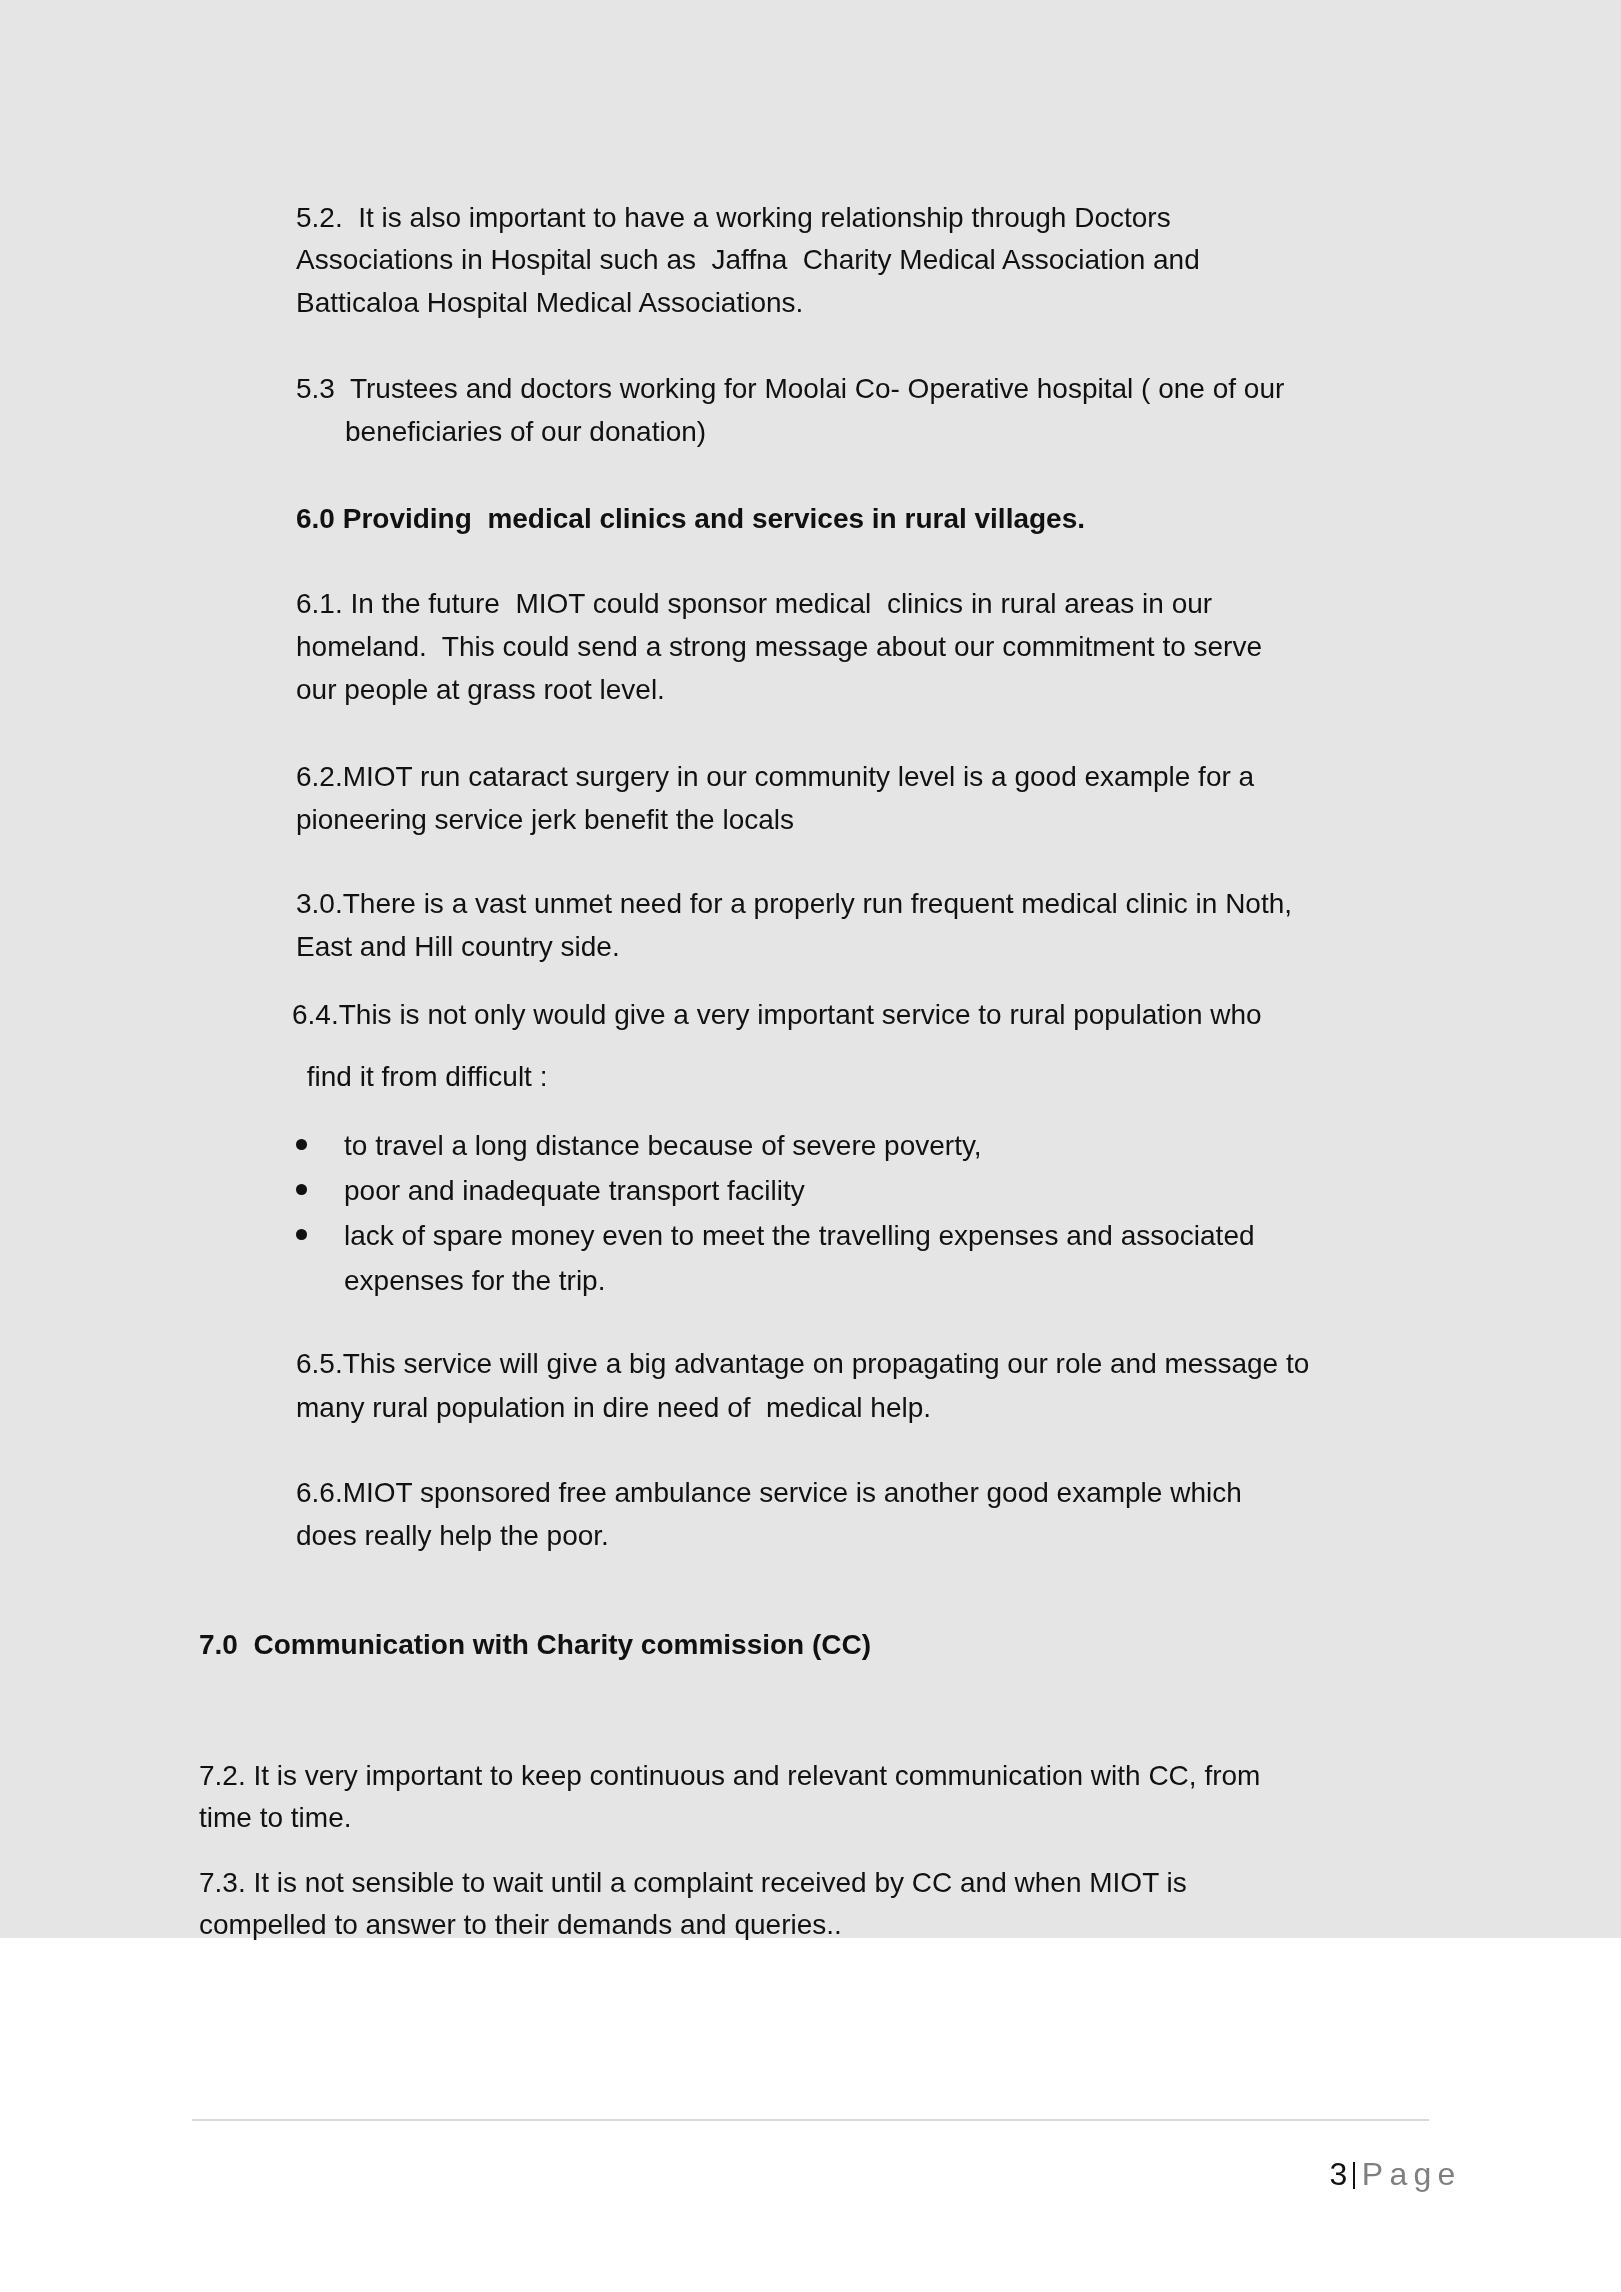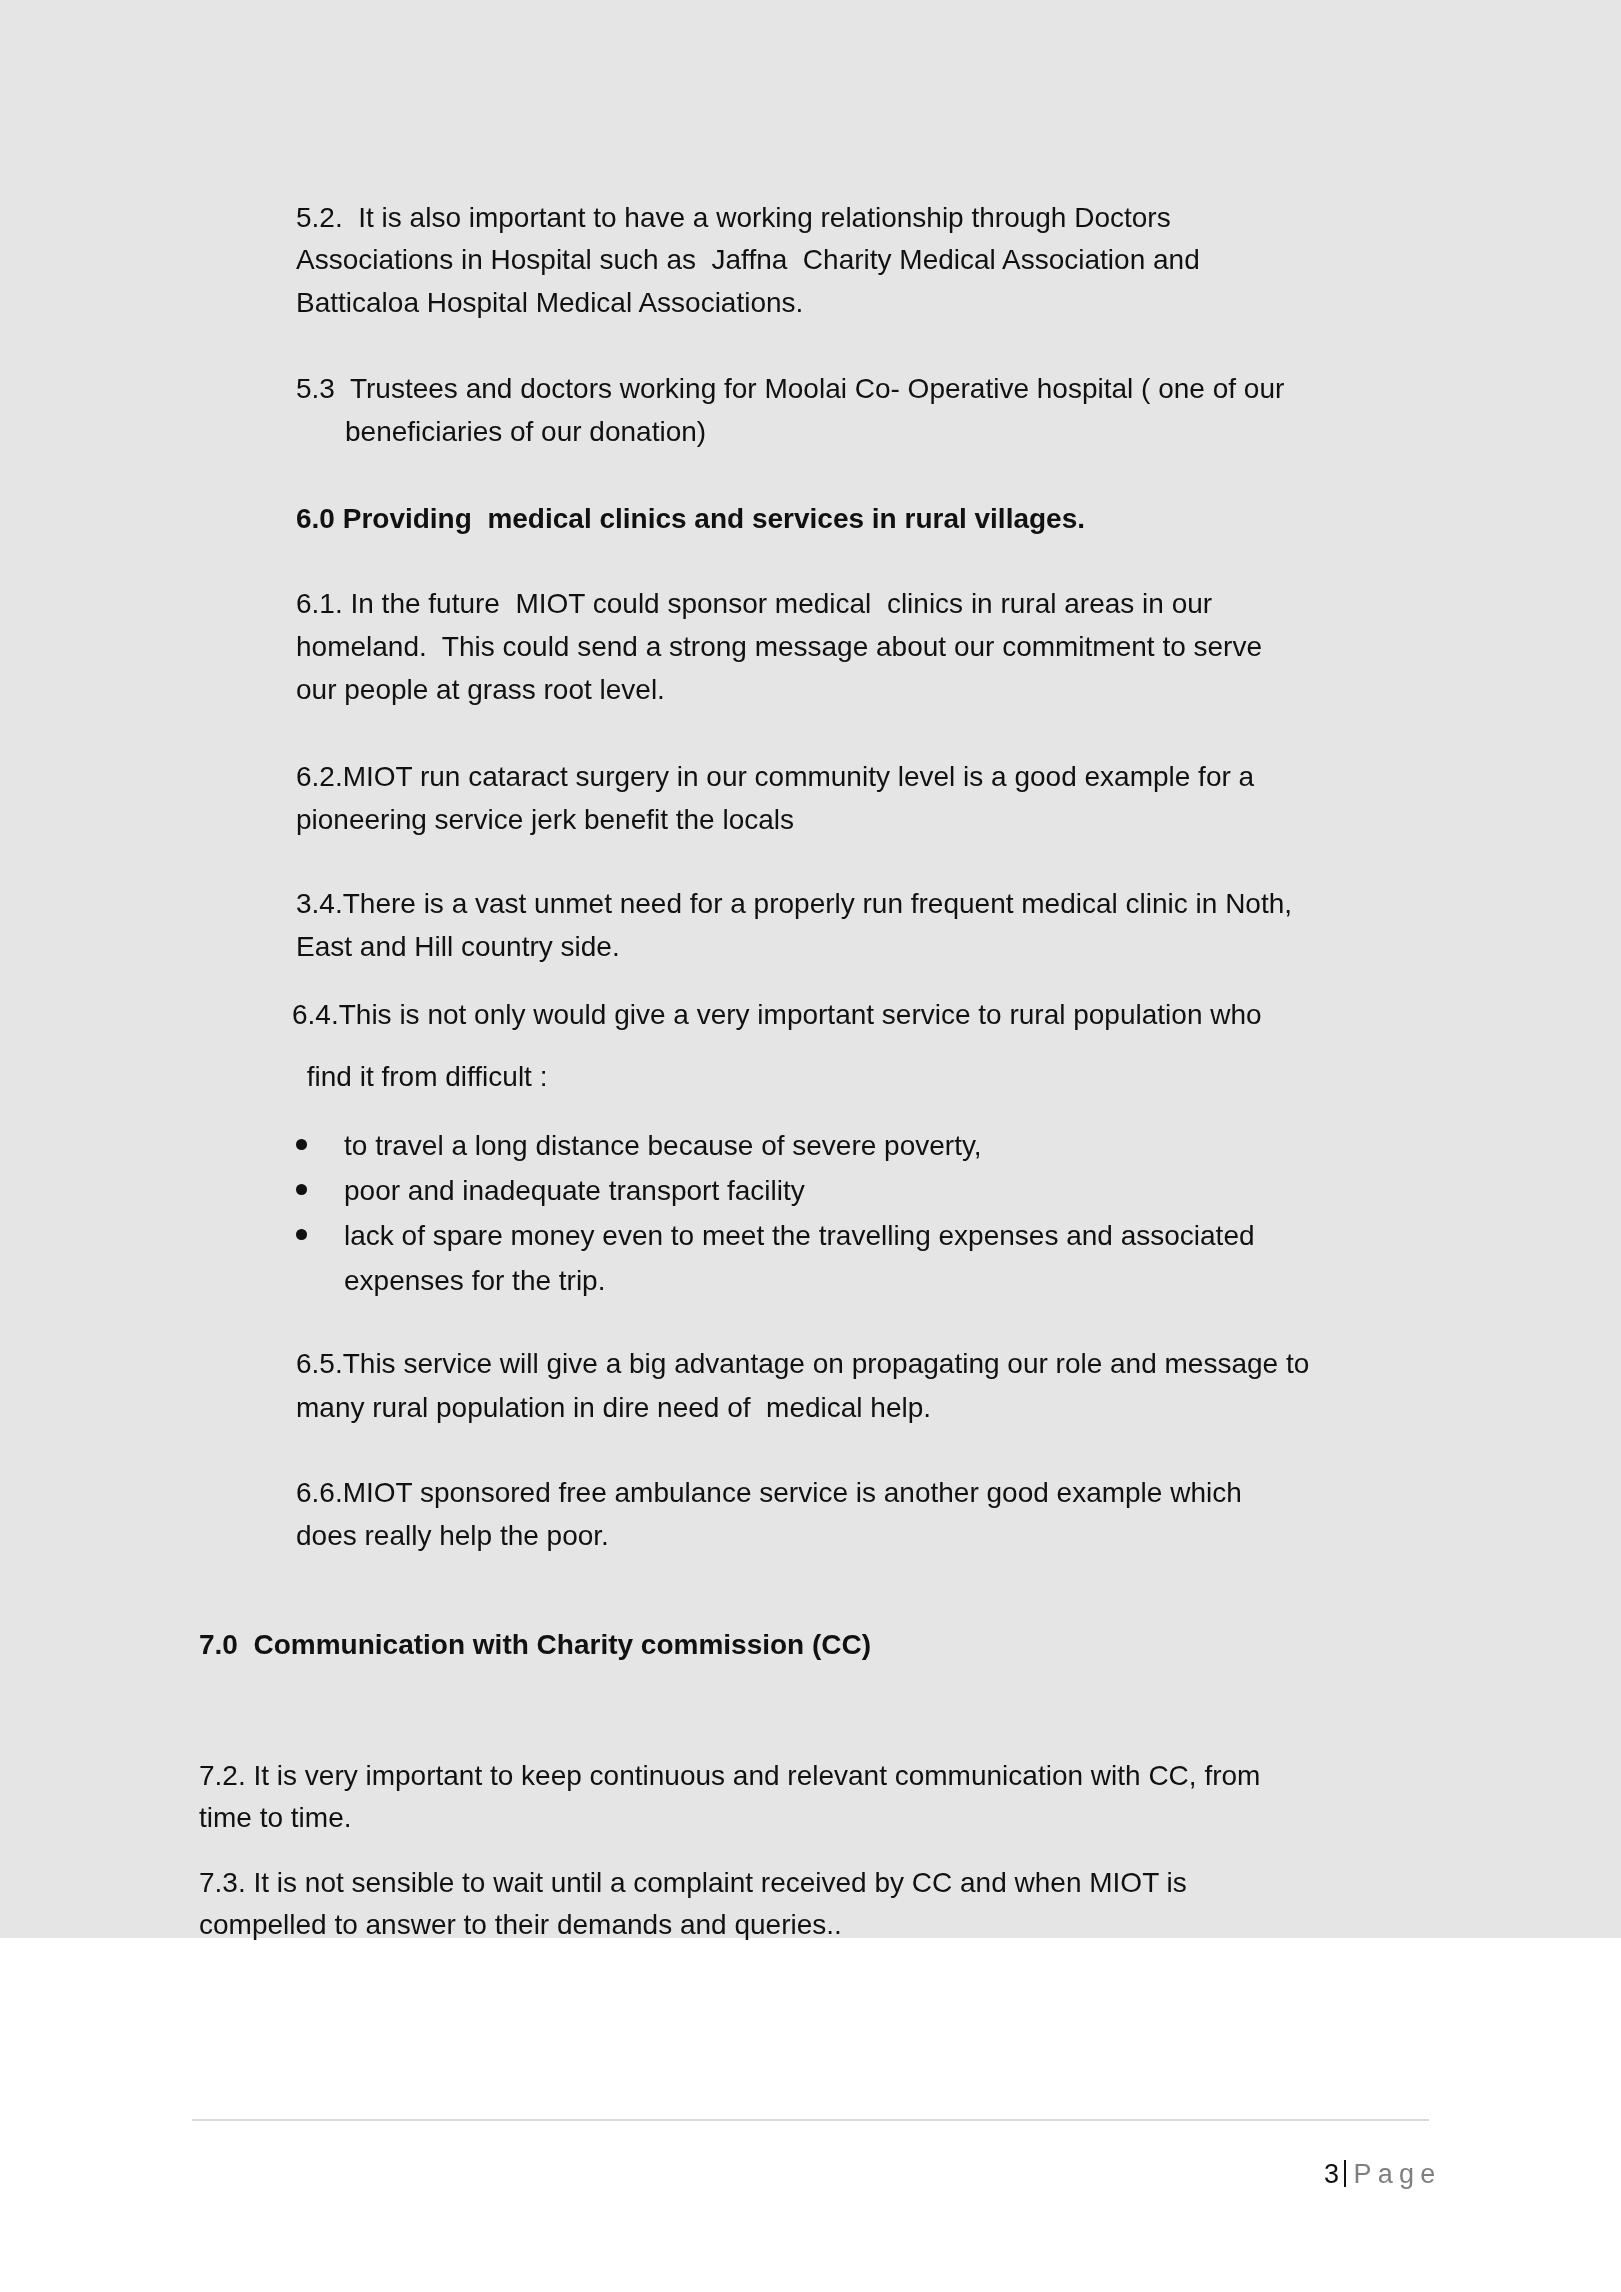--- a/index.html
+++ b/index.html
@@ -3,21 +3,21 @@
 <meta charset="utf-8">
 <style>
   html, body { margin: 0; padding: 0; background: #ffffff; }
   body { width: 1621px; height: 2293px; position: relative; overflow: hidden;
          font-family: "Liberation Sans", "DejaVu Sans", sans-serif; color: #111111; }
   .page { position: absolute; left: 0; top: 0; width: 1621px; height: 1938px; background: #e5e5e5; }
   .ln { position: absolute; white-space: pre; font-size: 28px; line-height: 32px; height: 32px; }
   .b { font-weight: bold; text-align: right; }
   .bullet { position: absolute; width: 10.7px; height: 10.7px; border-radius: 50%; background: #111111; }
   .footer-rule { position: absolute; left: 192px; top: 2119px; width: 1237px; height: 1.8px; background: #d9d9d9; }
-  .footer { position: absolute; top: 2126px; left: 1294px; font-size: 27px; line-height: 32px; white-space: pre; }
+  .footer { position: absolute; top: 2126px; left: 1294px; font-size: 32px; line-height: 32px; white-space: pre; }
   .pnum { color: #111111; }
   .psep { display: inline-block; width: 1.8px; height: 27px; background: #111111; margin: 0 7.2px 0 5.4px; vertical-align: -3.6px; }
   .plabel { color: #7f7f7f; letter-spacing: 6.3px; }
 </style>
 </head>
 <body>
 
 <div class="page">
 
   <div>
@@ -38,21 +38,21 @@
     <div class="ln" style="left:296px;top:631px">homeland.  This could send a strong message about our commitment to serve</div>
     <div class="ln" style="left:296px;top:674px">our people at grass root level.</div>
   </div>
 
   <div>
     <div class="ln" style="left:296px;top:761px">6.2.MIOT run cataract surgery in our community level is a good example for a</div>
     <div class="ln" style="left:296px;top:804px">pioneering service jerk benefit the locals</div>
   </div>
 
   <div>
-    <div class="ln" style="left:296px;top:888px">3.4.There is a vast unmet need for a properly run frequent medical clinic in Noth,</div>
+    <div class="ln" style="left:296px;top:888px">3.0.There is a vast unmet need for a properly run frequent medical clinic in Noth,</div>
     <div class="ln" style="left:296px;top:931px">East and Hill country side.</div>
   </div>
 
   <div>
     <div class="ln" style="left:292px;top:999px">6.4.This is not only would give a very important service to rural population who</div>
     <div class="ln" style="left:299px;top:1061px"> find it from difficult :</div>
   </div>
 
   <div>
     <div>

